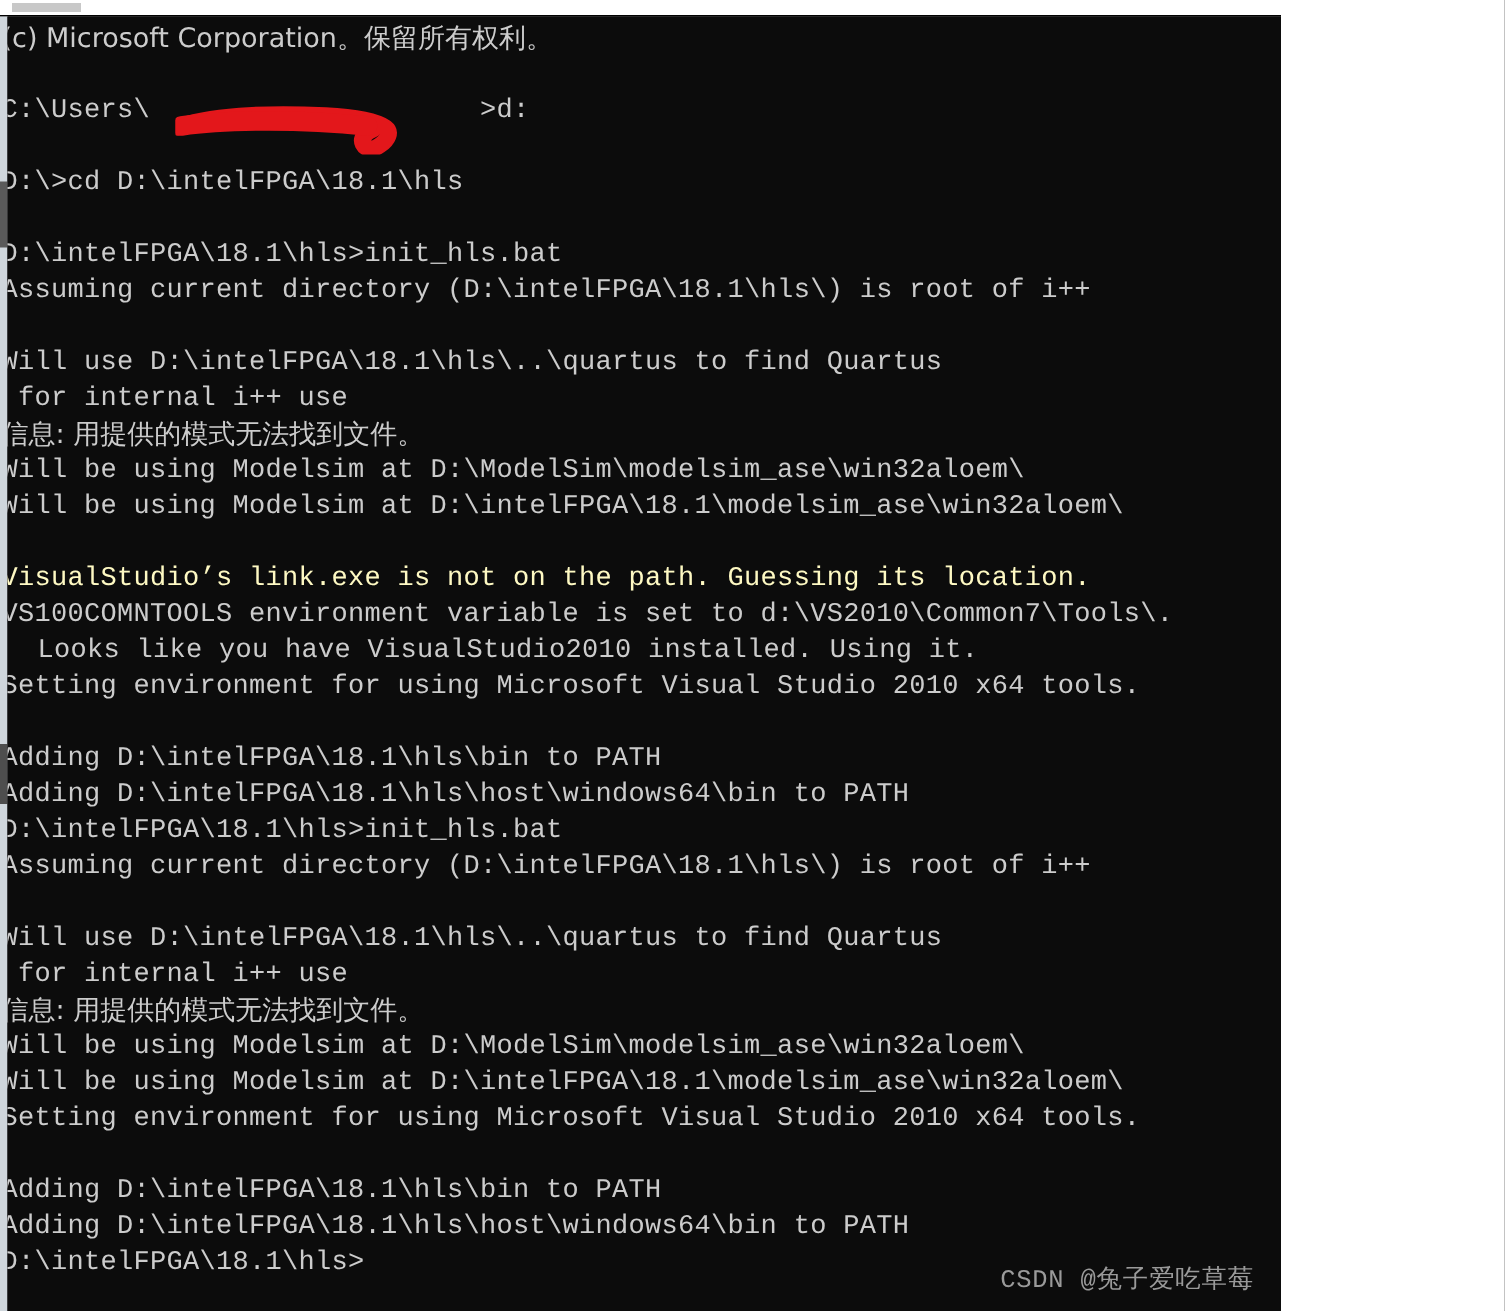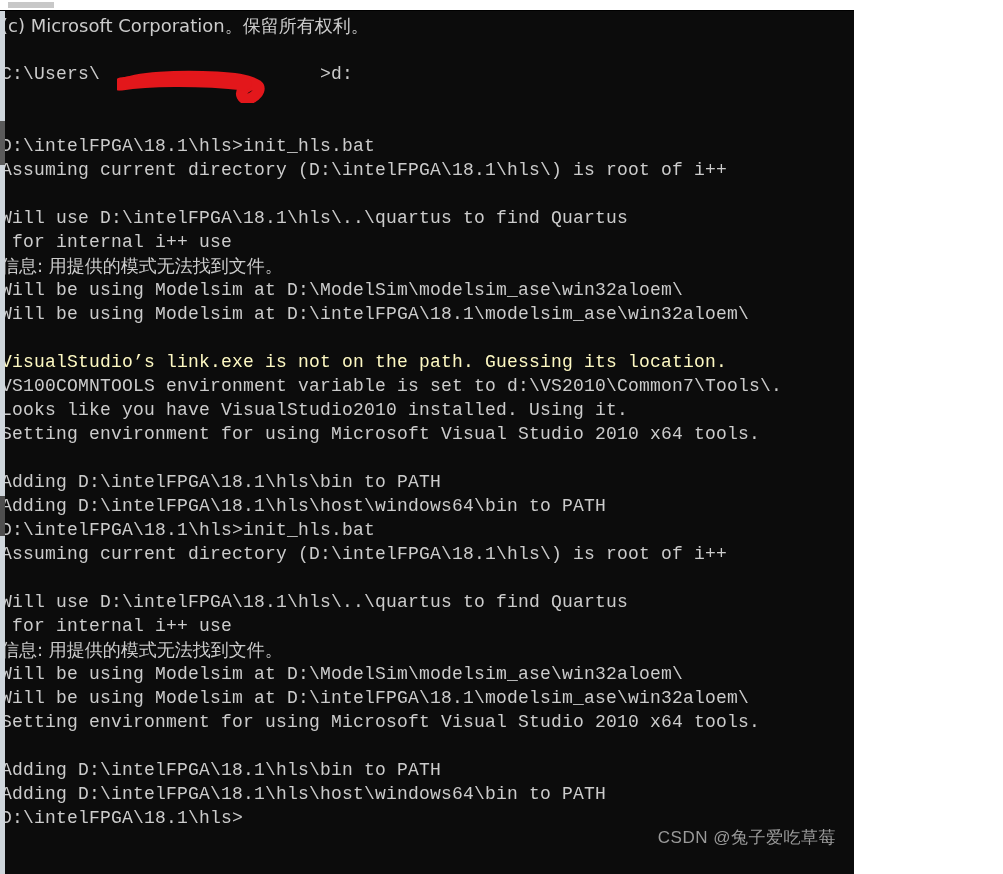--- a/index.html
+++ b/index.html
@@ -100,22 +100,22 @@
     top: 58px;
     width: 148px;
     height: 34px;
     pointer-events: none;
   }
 
   
   #watermark {
     position: absolute;
     right: 18px;
-    bottom: 25px;
-    font-family: Liberation Sans, sans-serif;
+    bottom: 10px;
+    font-family: Liberation Mono, monospace;
     font-size: 17px;
     color: #9a9a9a;
     white-space: pre;
     letter-spacing: 0.5px;
   }
 </style>
 </head>
 <body>
 
 <div id="screen" style="background: rgb(12, 12, 12);">
@@ -128,33 +128,34 @@
     <div id="left-rail-thumb" style="background: rgb(90, 90, 90);"></div>
     <div id="left-rail-thumb2"></div>
   </div>
 
   <div id="console" style="background: rgb(12, 12, 12);">
     <div id="lines">
         <div class="line cjk" style="color: rgb(204, 204, 204);">(c) Microsoft Corporation。保留所有权利。</div>
         <div class="line blank">&nbsp;</div>
         <div class="line" style="color: rgb(204, 204, 204);">C:\Users\                    &gt;d:</div>
         <div class="line blank">&nbsp;</div>
+        <div class="line" style="color: rgb(204, 204, 204);">D:\&gt;cd D:\intelFPGA\18.1\hls</div>
         <div class="line blank">&nbsp;</div>
         <div class="line" style="color: rgb(204, 204, 204);">D:\intelFPGA\18.1\hls&gt;init_hls.bat</div>
         <div class="line" style="color: rgb(204, 204, 204);">Assuming current directory (D:\intelFPGA\18.1\hls\) is root of i++</div>
         <div class="line blank">&nbsp;</div>
         <div class="line" style="color: rgb(204, 204, 204);">Will use D:\intelFPGA\18.1\hls\..\quartus to find Quartus</div>
         <div class="line" style="color: rgb(204, 204, 204);"> for internal i++ use</div>
         <div class="line cjk" style="color: rgb(204, 204, 204);">信息: 用提供的模式无法找到文件。</div>
         <div class="line" style="color: rgb(204, 204, 204);">Will be using Modelsim at D:\ModelSim\modelsim_ase\win32aloem\</div>
         <div class="line" style="color: rgb(204, 204, 204);">Will be using Modelsim at D:\intelFPGA\18.1\modelsim_ase\win32aloem\</div>
         <div class="line blank">&nbsp;</div>
         <div class="line" style="color: #fef9c3;">VisualStudio’s link.exe is not on the path. Guessing its location.</div>
         <div class="line" style="color: rgb(204, 204, 204);">VS100COMNTOOLS environment variable is set to d:\VS2010\Common7\Tools\.</div>
-        <div class="line" style="color: rgb(204, 204, 204);">Looks like you have VisualStudio2010 installed. Using it.</div>
+        <div class="line" style="color: rgb(204, 204, 204); padding-left: 24px;">Looks like you have VisualStudio2010 installed. Using it.</div>
         <div class="line" style="color: rgb(204, 204, 204);">Setting environment for using Microsoft Visual Studio 2010 x64 tools.</div>
         <div class="line blank">&nbsp;</div>
         <div class="line" style="color: rgb(204, 204, 204);">Adding D:\intelFPGA\18.1\hls\bin to PATH</div>
         <div class="line" style="color: rgb(204, 204, 204);">Adding D:\intelFPGA\18.1\hls\host\windows64\bin to PATH</div>
         <div class="line" style="color: rgb(204, 204, 204);">D:\intelFPGA\18.1\hls&gt;init_hls.bat</div>
         <div class="line" style="color: rgb(204, 204, 204);">Assuming current directory (D:\intelFPGA\18.1\hls\) is root of i++</div>
         <div class="line blank">&nbsp;</div>
         <div class="line" style="color: rgb(204, 204, 204);">Will use D:\intelFPGA\18.1\hls\..\quartus to find Quartus</div>
         <div class="line" style="color: rgb(204, 204, 204);"> for internal i++ use</div>
         <div class="line cjk" style="color: rgb(204, 204, 204);">信息: 用提供的模式无法找到文件。</div>

